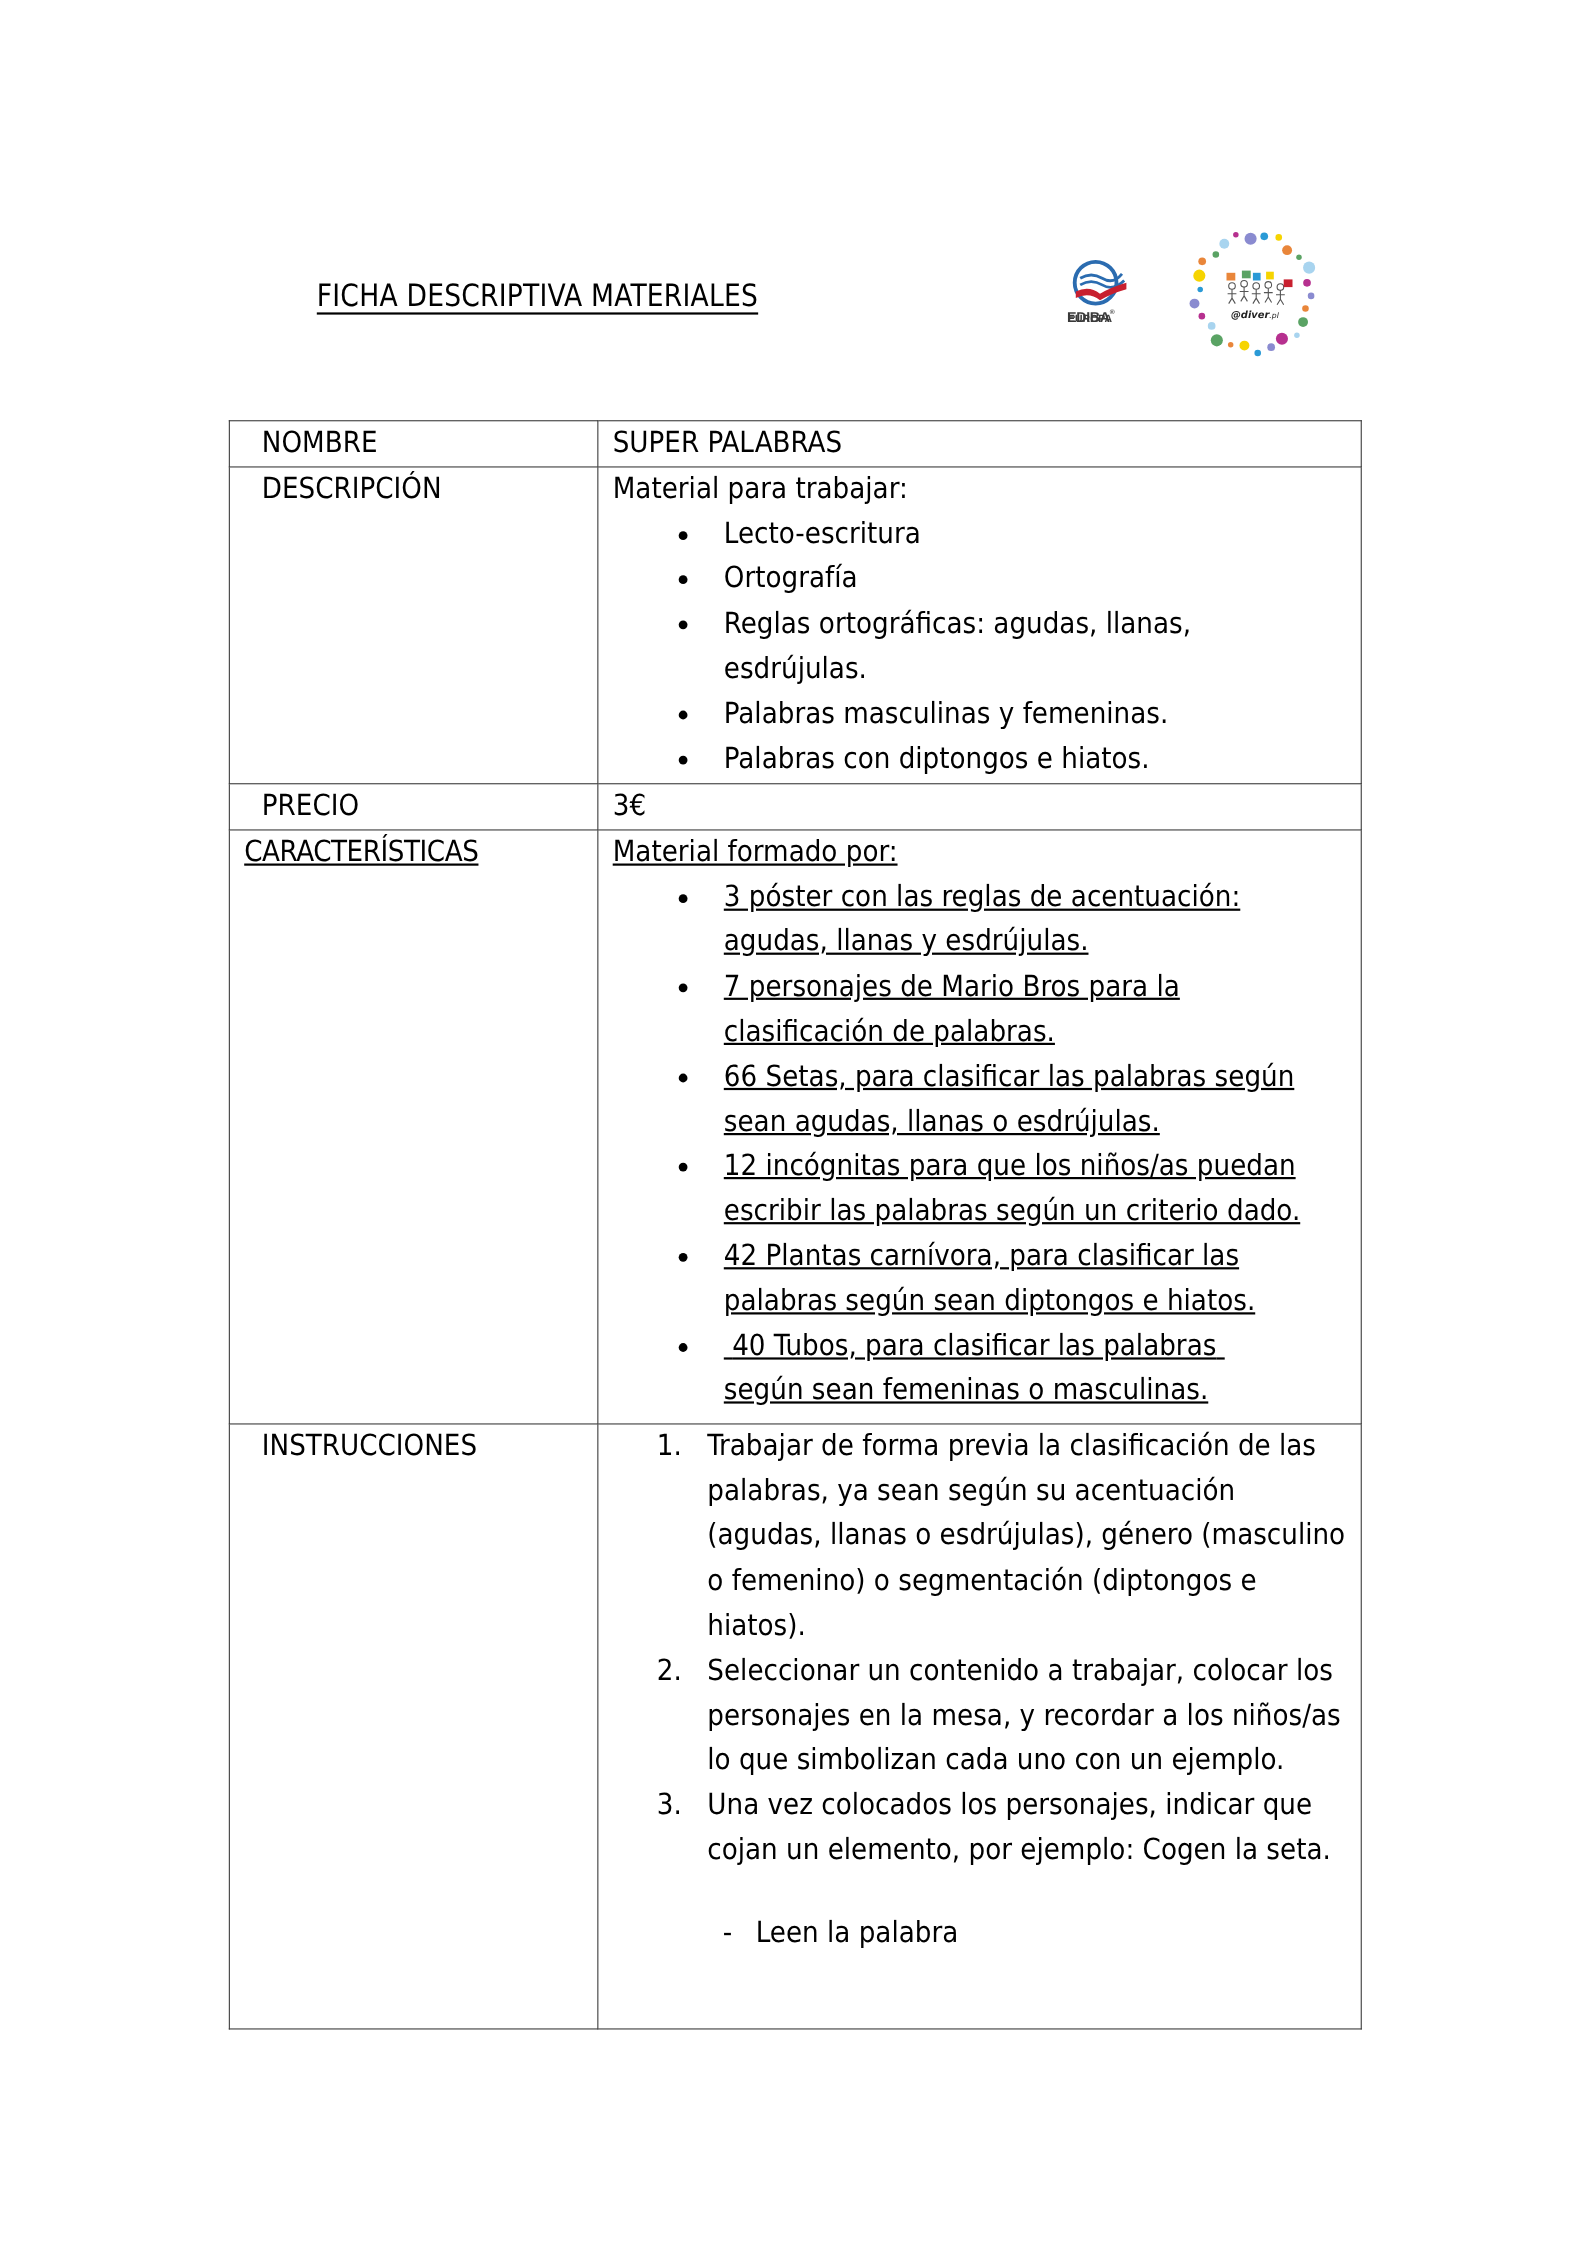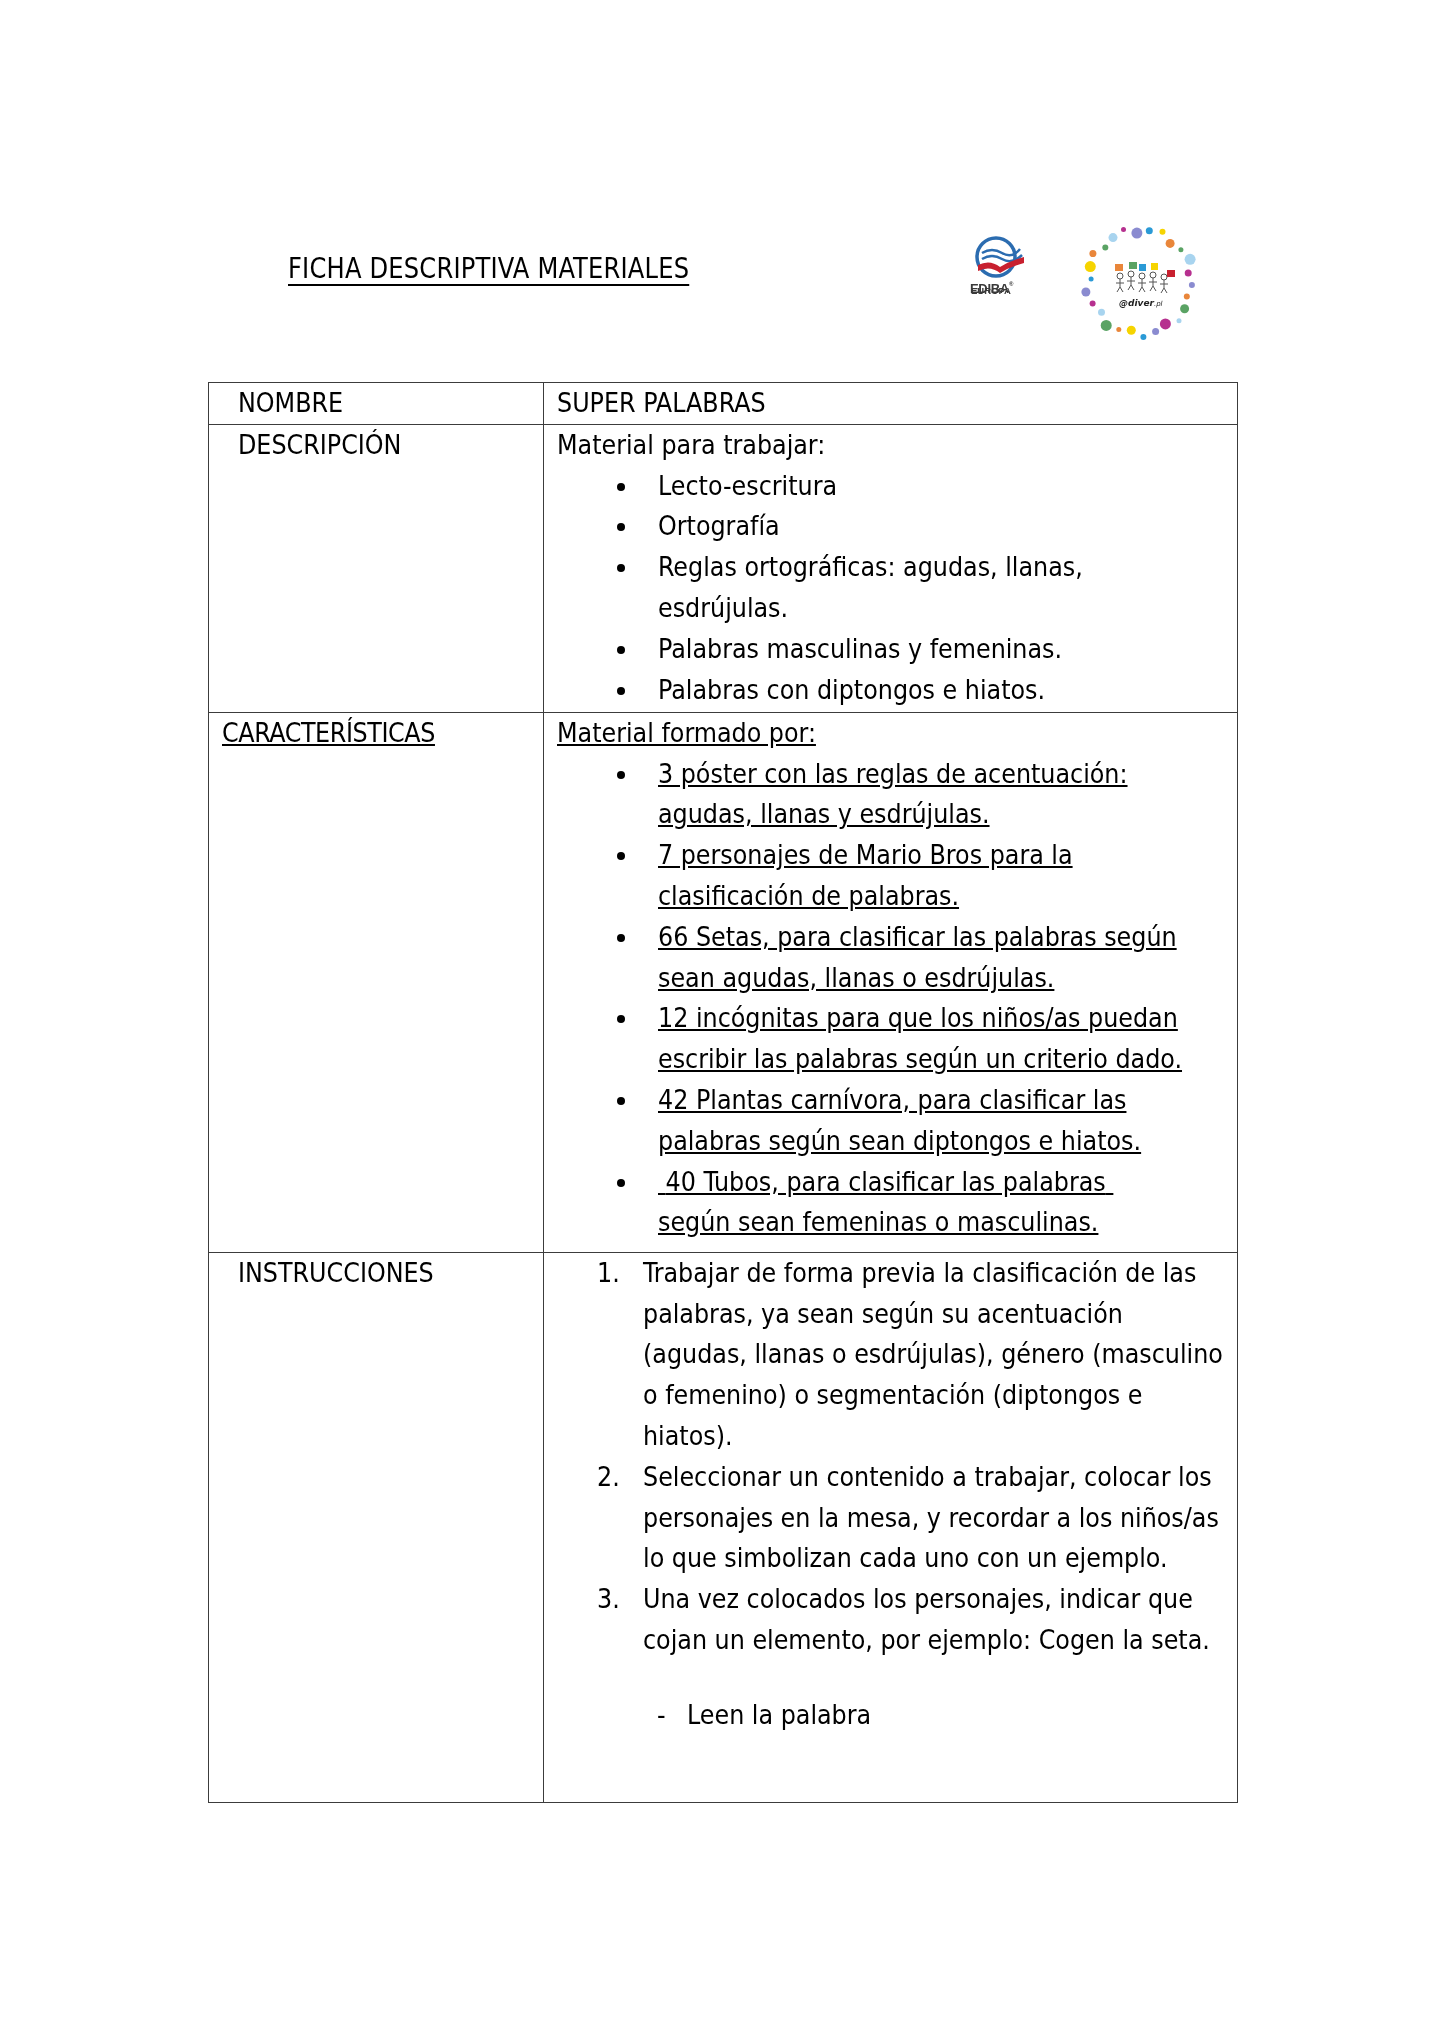--- a/index.html
+++ b/index.html
@@ -52,21 +52,21 @@
       top: 50px;
       font-family: "Liberation Sans", sans-serif;
       font-weight: bold;
       font-size: 9.5px;
       color: #3a3a3a;
     }
     .logo-ediba svg { position: absolute; left: 4px; top: 0; }
     .logo-diver {
       position: absolute;
       left: 1075px;
-      top: 220px;
+      top: 204px;
       width: 130px;
       height: 125px;
     }
     .logo-diver .handle {
       position: absolute;
       left: 44px;
       top: 78px;
       font-size: 9px;
       font-weight: bold;
       font-style: italic;
@@ -224,20 +224,24 @@
       <div>Material para trabajar:</div>
       <ul class="bullets">
         <li>Lecto-escritura</li>
         <li>Ortografía</li>
         <li style="padding-right:90px">Reglas ortográficas: agudas, llanas, esdrújulas.</li>
         <li>Palabras masculinas y femeninas.</li>
         <li>Palabras con diptongos e hiatos.</li>
       </ul>
     </td>
   </tr>
+  <tr class="row-price">
+    <td class="label">PRECIO</td>
+    <td class="value">3€</td>
+  </tr>
   <tr class="row-char">
     <td class="label" style="padding-left:13px;letter-spacing:-0.4px">CARACTERÍSTICAS</td>
     <td class="value">
       <div>Material formado por:</div>
       <ul class="bullets" style="padding-right:8px">
         <li style="padding-right:50px">3 póster con las reglas de acentuación: agudas, llanas y esdrújulas.</li>
         <li style="padding-right:110px">7 personajes de Mario Bros para la clasificación de palabras.</li>
         <li>66 Setas, para clasificar las palabras según sean agudas, llanas o esdrújulas.</li>
         <li>12 incógnitas para que los niños/as puedan escribir las palabras según un criterio dado.</li>
         <li style="padding-right:60px">42 Plantas carnívora, para clasificar las palabras según sean diptongos e hiatos.</li>

